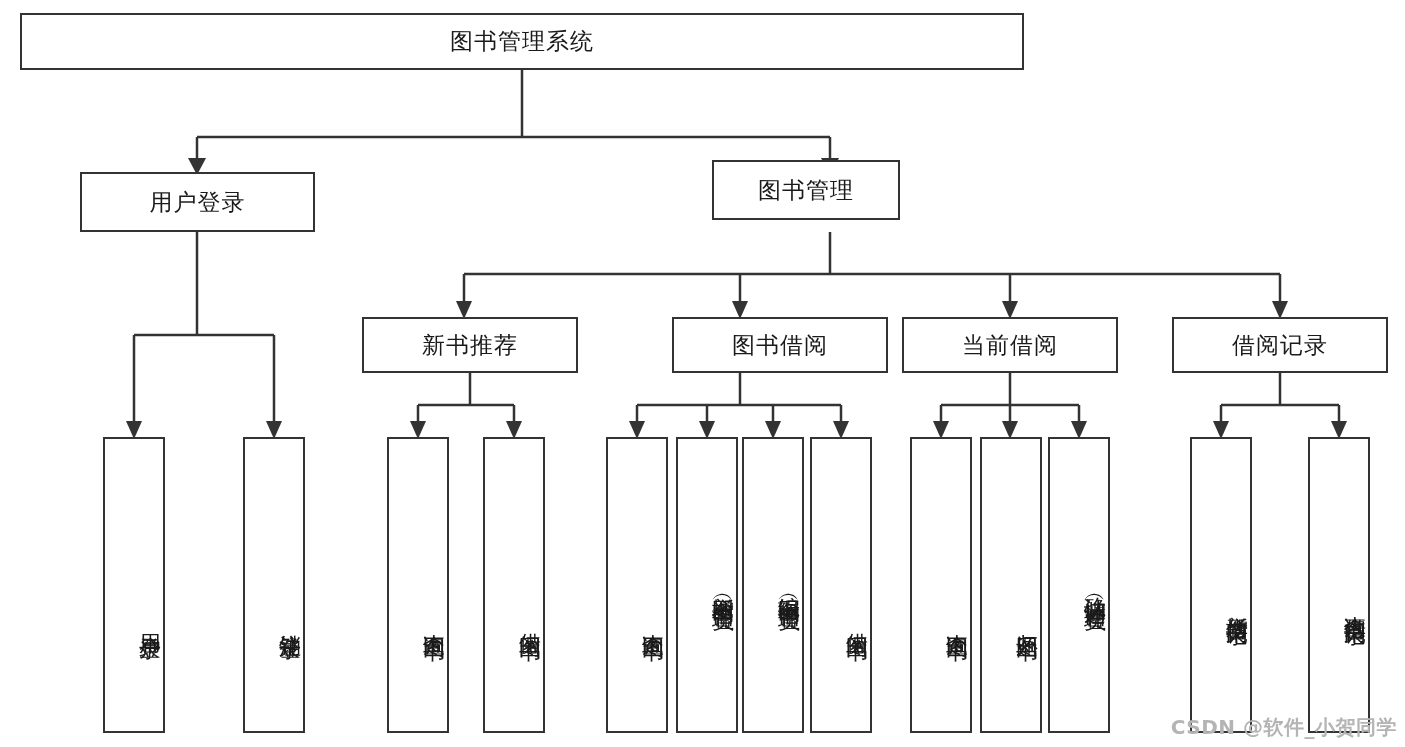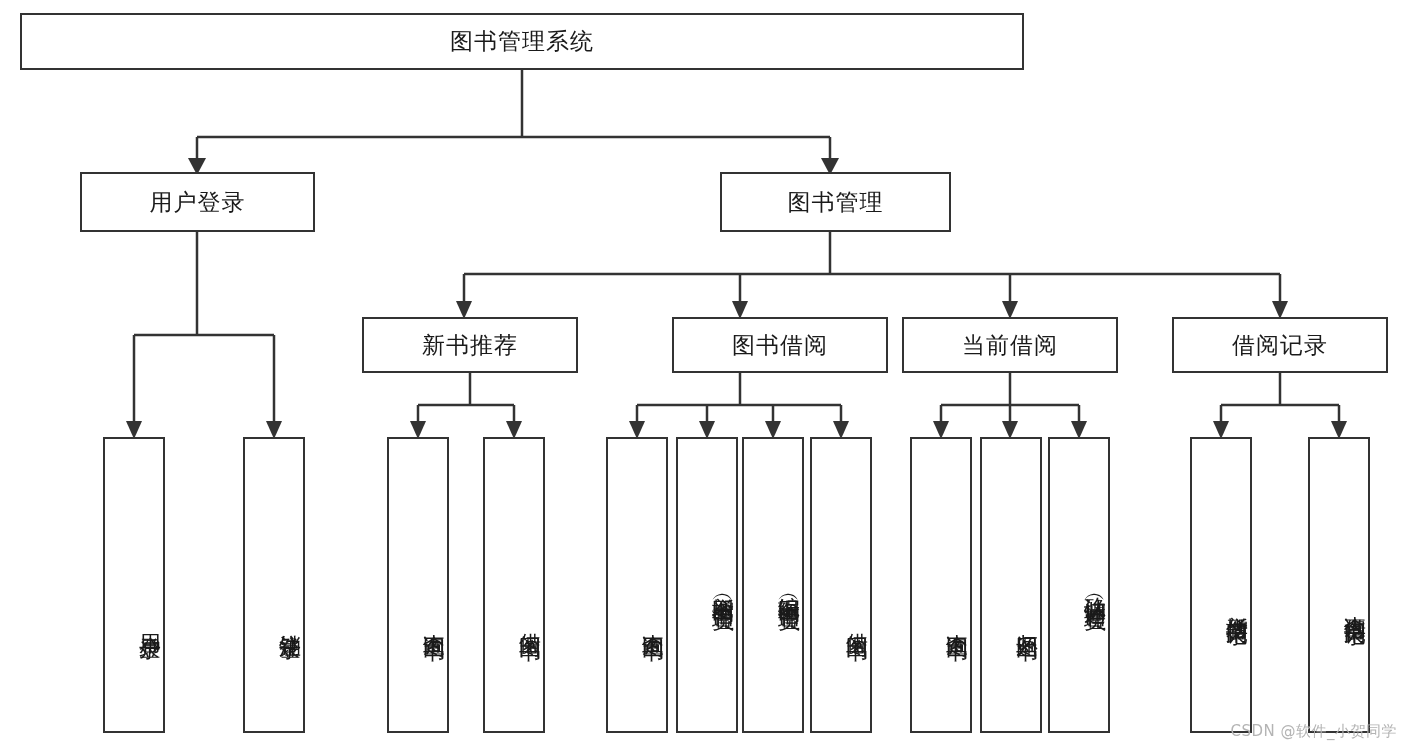--- a/index.html
+++ b/index.html
@@ -59,24 +59,25 @@
     stroke-width: 2.5;
     fill: none;
   }
   svg.connectors polygon {
     fill: #333333;
   }
   #watermark {
     position: absolute;
     right: 8px;
     bottom: 6px;
-    font-size: 15px;
+    font-size: 20px;
     color: #b4b4b4;
     letter-spacing: 0.5px;
     white-space: nowrap;
+    font-weight: bold;
   }
 </style>
 </head>
 <body>
 
 <div id="canvas">
 
   <svg class="connectors" viewBox="0 0 1405 747" xmlns="http://www.w3.org/2000/svg">
 
     <line x1="522" y1="70" x2="522" y2="137"></line>
@@ -139,21 +140,21 @@
     <polygon points="1331,421 1347,421 1339,439"></polygon>
   </svg>
 
   <div class="node horiz" style="left:20px; top:13px; width:1004px; height:57px;">
     <span>图书管理系统</span>
   </div>
 
   <div class="node horiz" style="left:80px; top:172px; width:235px; height:60px;">
     <span>用户登录</span>
   </div>
-  <div class="node horiz" style="left:712px; top:172px; width:231px; height:60px;margin-left:8px;">
+  <div class="node horiz" style="left:712px; top:160px; width:188px; height:60px;">
     <span>图书管理</span>
   </div>
 
   <div class="node horiz" style="left:362px; top:317px; width:216px; height:56px;">
     <span>新书推荐</span>
   </div>
   <div class="node horiz" style="left:632px; top:317px; width:216px; height:56px;margin-left:40px;">
     <span>图书借阅</span>
   </div>
   <div class="node horiz" style="left:902px; top:317px; width:216px; height:56px;text-align:right;">

